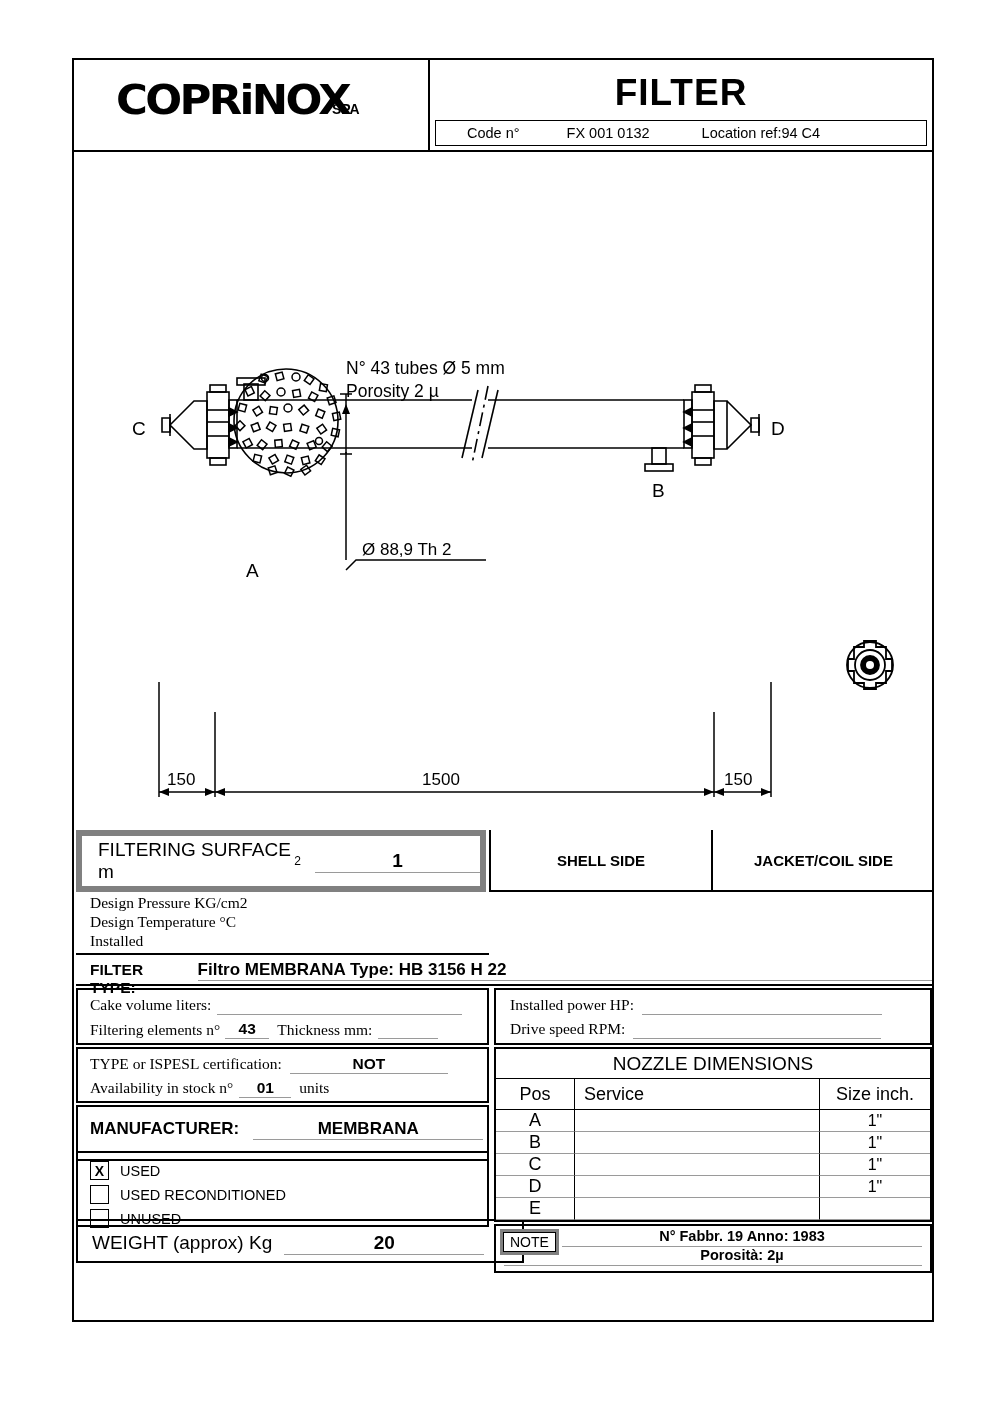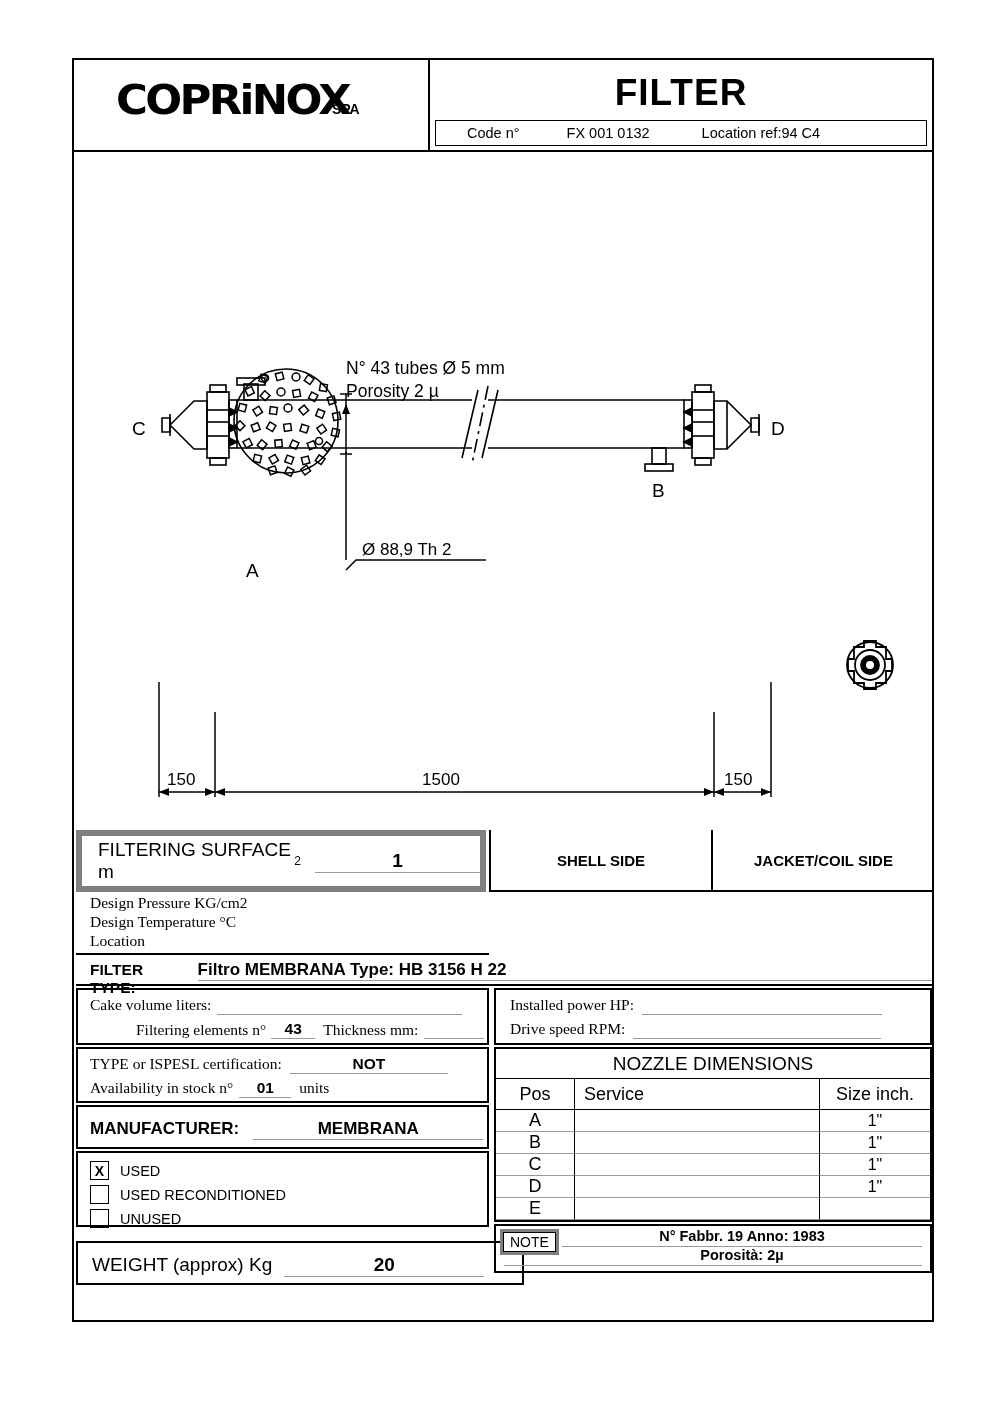--- a/index.html
+++ b/index.html
@@ -255,36 +255,36 @@
       <div class="fsurf-inner">
         <span style="margin-left:16px;font-size:19px;">FILTERING SURFACE m</span>
           <sup style="font-size:12px;">2</sup>
         <span class="ul val" style="width:180px;margin-left:14px;font-size:19px;">1</span>
       </div>
     </div>
 
     <div class="cell" style="left:2px;top:62px;width:413px;height:63px;border-bottom:2px solid #000;">
       <div style="position:absolute;left:14px;top:2px;" class="lbl">Design  Pressure  KG/cm2</div>
       <div style="position:absolute;left:14px;top:21px;" class="lbl">Design  Temperature   °C</div>
-      <div style="position:absolute;left:14px;top:40px;" class="lbl">Location</div>
+      <div style="position:absolute;left:14px;top:40px;" class="lbl">Installed</div>
     </div>
 
     <div class="cell" style="left:2px;top:125px;width:856px;height:31px;border-bottom:2px solid #000;">
       <div style="position:absolute;left:14px;top:5px;display:flex;align-items:baseline;">
         <span class="lbl-b">FILTER TYPE:</span>
         <span class="ul" style="margin-left:8px;width:760px;text-align:left;font-weight:bold;font-size:17px;">Filtro MEMBRANA   Type:  HB 3156 H 22</span>
       </div>
     </div>
 
     <div class="cell bx" style="left:2px;top:158px;width:413px;height:57px;">
       <div style="position:absolute;left:12px;top:6px;display:flex;align-items:baseline;">
         <span class="lbl">Cake volume liters:</span>
         <span class="ul" style="margin-left:6px;width:245px;">&nbsp;</span>
       </div>
-      <div style="position:absolute;left:12px;top:30px;display:flex;align-items:flex-end;margin-left:46px;">
+      <div style="position:absolute;left:12px;top:30px;display:flex;align-items:flex-end;">
         <span class="lbl">Filtering elements n°</span>
         <span class="ul val" style="margin-left:5px;width:44px;">43</span>
         <span class="lbl" style="margin-left:8px;">Thickness mm:</span>
         <span class="ul" style="margin-left:6px;width:60px;">&nbsp;</span>
       </div>
     </div>
     <div class="cell bx" style="left:420px;top:158px;width:438px;height:57px;">
       <div style="position:absolute;left:14px;top:6px;display:flex;align-items:baseline;">
         <span class="lbl">Installed power HP:</span>
         <span class="ul" style="margin-left:8px;width:240px;">&nbsp;</span>
@@ -300,21 +300,21 @@
         <span class="lbl">TYPE  or  ISPESL certification:</span>
         <span class="ul val" style="margin-left:8px;width:158px;">NOT</span>
       </div>
       <div style="position:absolute;left:12px;top:30px;display:flex;align-items:baseline;">
         <span class="lbl">Availability in stock n°</span>
         <span class="ul val" style="margin-left:6px;width:52px;">01</span>
         <span class="lbl" style="margin-left:8px;">units</span>
       </div>
     </div>
 
-    <div class="cell bx" style="left:2px;top:275px;width:413px;height:44px;">
+    <div class="cell bx" style="left:2px;top:275px;width:413px;height:56px;">
       <div style="position:absolute;left:12px;top:12px;display:flex;align-items:baseline;">
         <span class="lbl-b" style="font-size:17px;">MANUFACTURER:</span>
         <span class="ul val" style="margin-left:14px;width:230px;font-size:17px;">MEMBRANA</span>
       </div>
     </div>
 
     <div class="cell bx" style="left:2px;top:321px;width:413px;height:76px;">
       <div class="chk-row" style="left:12px;top:8px;">
         <span class="chk">X</span>
         <span>USED</span>
@@ -322,21 +322,21 @@
       <div class="chk-row" style="left:12px;top:32px;">
         <span class="chk"></span>
         <span>USED RECONDITIONED</span>
       </div>
       <div class="chk-row" style="left:12px;top:56px;">
         <span class="chk"></span>
         <span>UNUSED</span>
       </div>
     </div>
 
-    <div class="cell bx" style="left:2px;top:411px;width:448px;height:44px;">
+    <div class="cell bx" style="left:2px;top:389px;width:448px;height:44px;">
       <div style="position:absolute;left:14px;top:11px;display:flex;align-items:baseline;">
         <span style="font-size:19px;">WEIGHT (approx) Kg</span>
         <span class="ul val" style="margin-left:12px;width:200px;font-size:19px;">20</span>
       </div>
     </div>
 
     <div class="cell" style="left:420px;top:217px;width:438px;height:175px;border:2px solid #000;">
       <div style="height:29px;display:flex;align-items:center;justify-content:center;
                   font-size:19px;border-bottom:1.5px solid #000;">NOZZLE  DIMENSIONS</div>
       <div style="height:30px;display:flex;border-bottom:1.5px solid #000;font-size:18px;">

